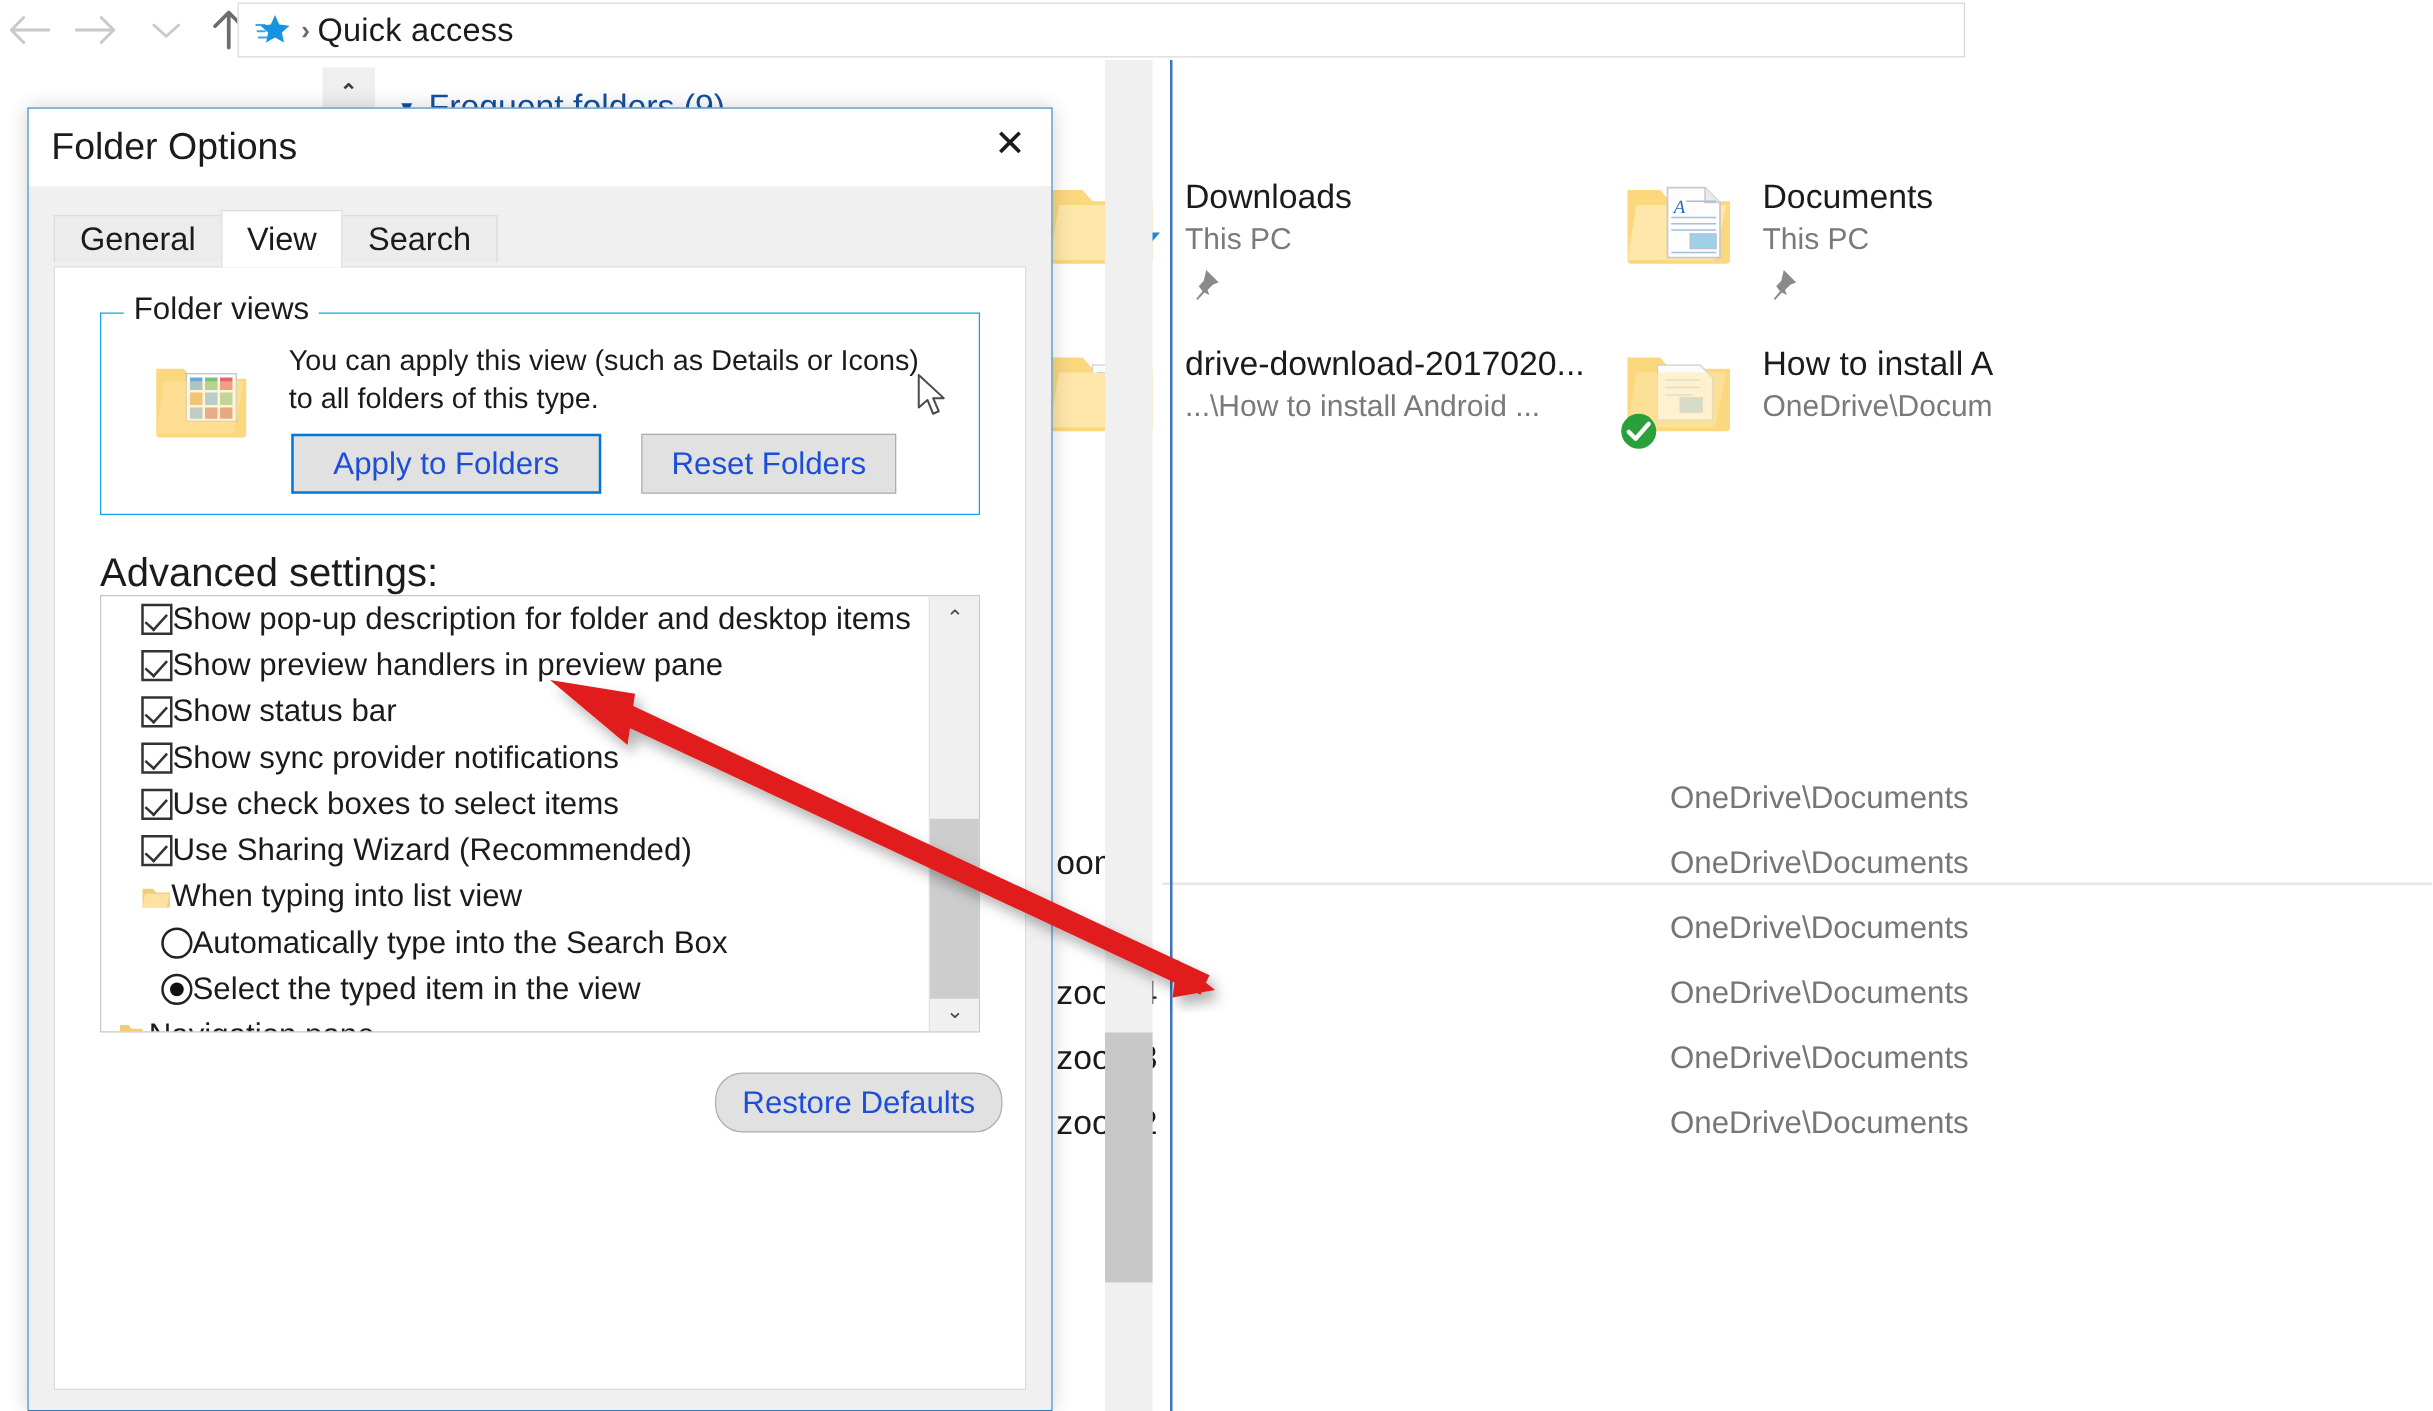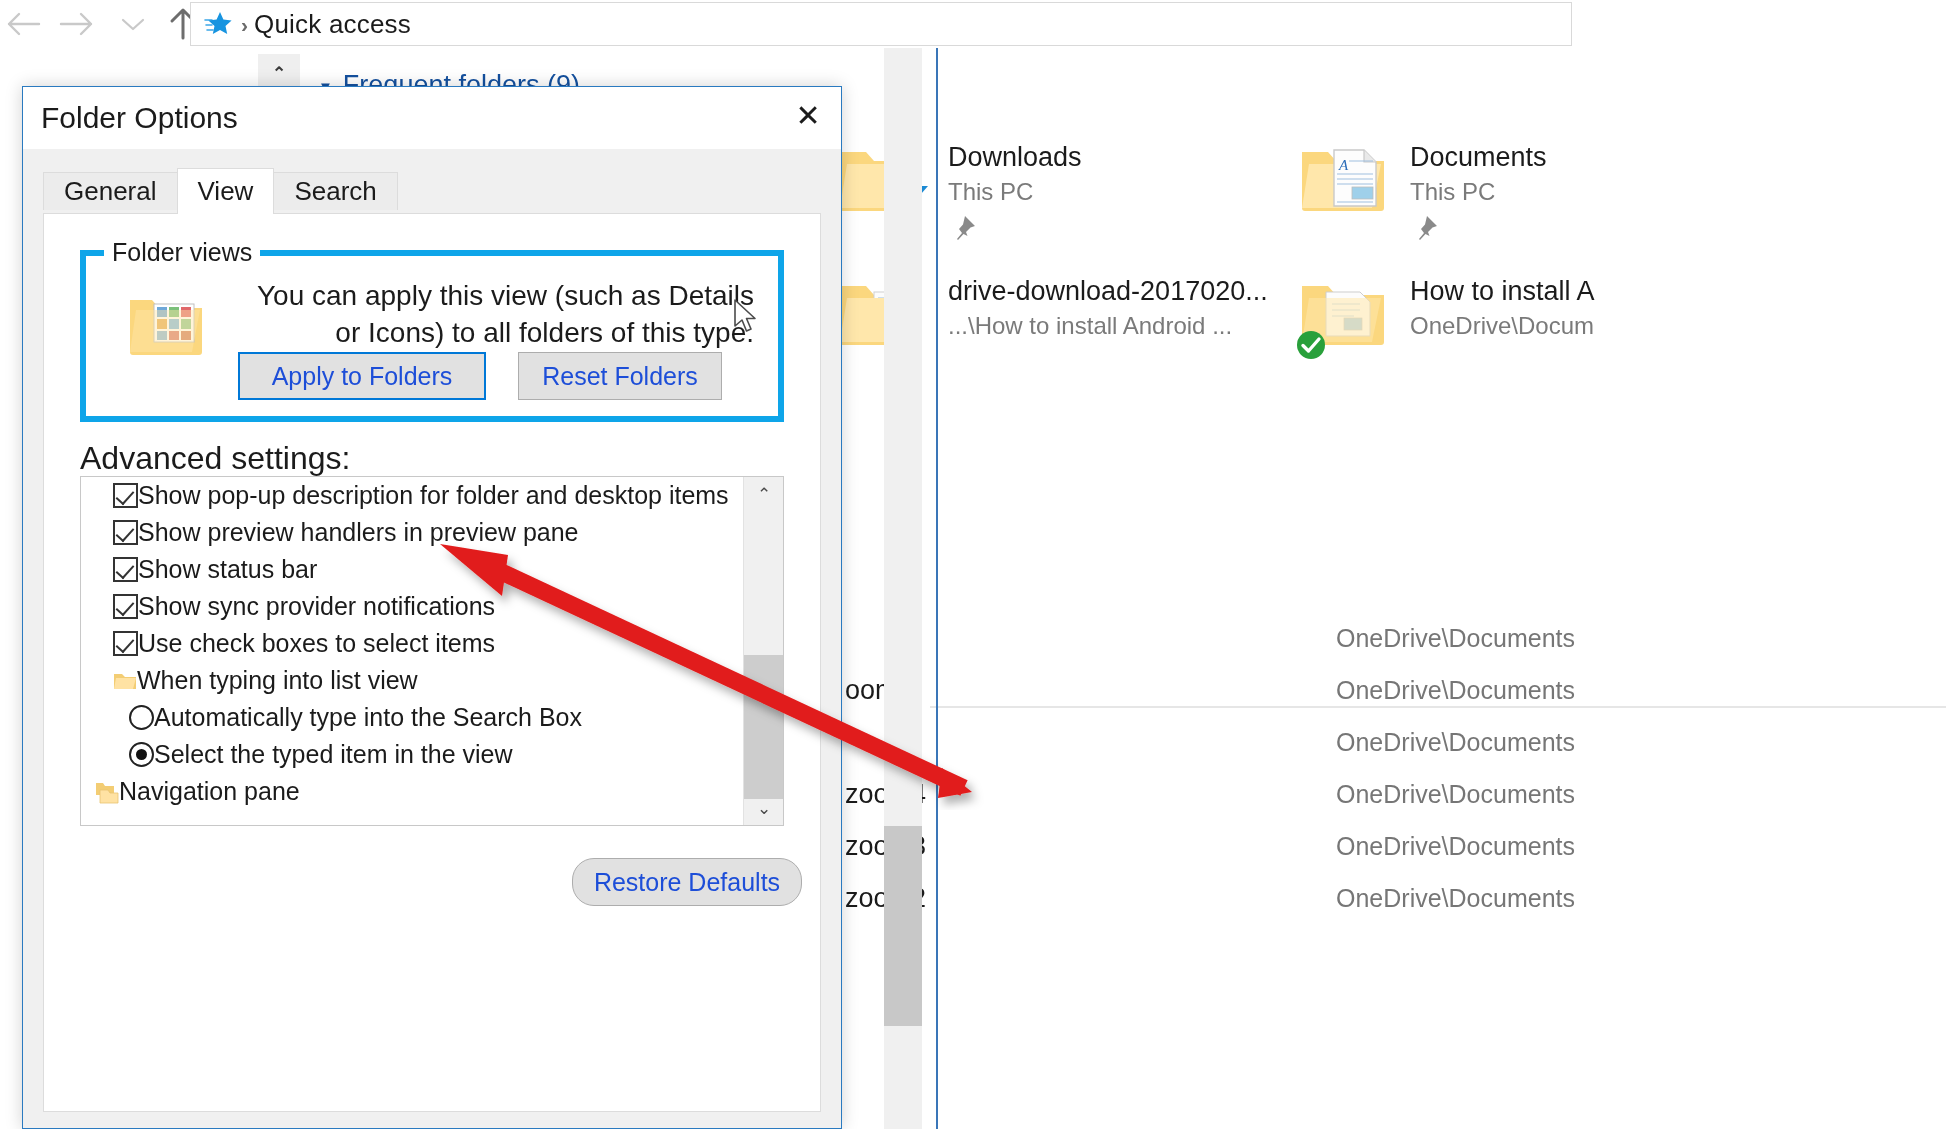--- a/index.html
+++ b/index.html
@@ -90,26 +90,26 @@
     margin-right:-1px;
   }
   .tab.active{background:#ffffff;height:46px;border-color:#dcdcdc;position:relative;z-index:3;}
 
   .tab-page{
     position:absolute;left:20px;top:64px;right:20px;bottom:16px;background:#fff;
     border:1px solid #dcdcdc;box-sizing:border-box;
   }
 
   
-  .groupbox{position:absolute;left:36px;top:36px;right:36px;height:160px;border:6px solid #0ea5e9;text-align:right;}
+  .groupbox{position:absolute;left:36px;top:36px;right:36px;height:160px;border:1px solid #0ea5e9;}
   .groupbox-legend{
     position:absolute;left:18px;top:-18px;background:#fff;padding:0 8px;font-size:25px;color:#1b1b1b;
   }
   .fv-icon{position:absolute;left:42px;top:36px;width:76px;height:64px;}
-  .fv-text{position:absolute;left:150px;top:22px;right:24px;font-size:28px;color:#1b1b1b;line-height:1.32;}
+  .fv-text{position:absolute;left:150px;top:22px;right:24px;font-size:23px;color:#1b1b1b;line-height:1.32;}
 
   .btn{
     background:#e1e1e1;border:1px solid #adadad;font-size:25px;color:#1d4ed8;
     display:flex;align-items:center;justify-content:center;box-sizing:border-box;
     font-family:"Liberation Sans",sans-serif;
   }
   #apply-to-folders{position:absolute;left:152px;top:96px;width:248px;height:48px;border:2px solid #0078d7;}
   #reset-folders{position:absolute;left:432px;top:96px;width:204px;height:48px;}
 
   .adv-label{position:absolute;left:36px;top:226px;font-size:32px;color:#1b1b1b;}
@@ -366,20 +366,24 @@
             <span class="lb-label">Show status bar</span>
           </div>
           <div class="lb-row indent1">
             <span class="cb checked"></span>
             <span class="lb-label">Show sync provider notifications</span>
           </div>
           <div class="lb-row indent1">
             <span class="cb checked"></span>
             <span class="lb-label">Use check boxes to select items</span>
           </div>
+          <div class="lb-row indent1">
+            <span class="cb checked"></span>
+            <span class="lb-label">Use Sharing Wizard (Recommended)</span>
+          </div>
 
           <div class="lb-row indent1">
             <span class="folder-mini">
               <svg width="24" height="20" viewBox="0 0 24 20">
                   <path d="M1 3 h8 l3 3 h11 v12 H1 Z" fill="#f3cd74"></path>
                   <path d="M3 7 h20 l-3 11 H1 Z" fill="#ffe2a3"></path>
                 </svg>
             </span>
             <span class="lb-label">When typing into list view</span>
           </div>

